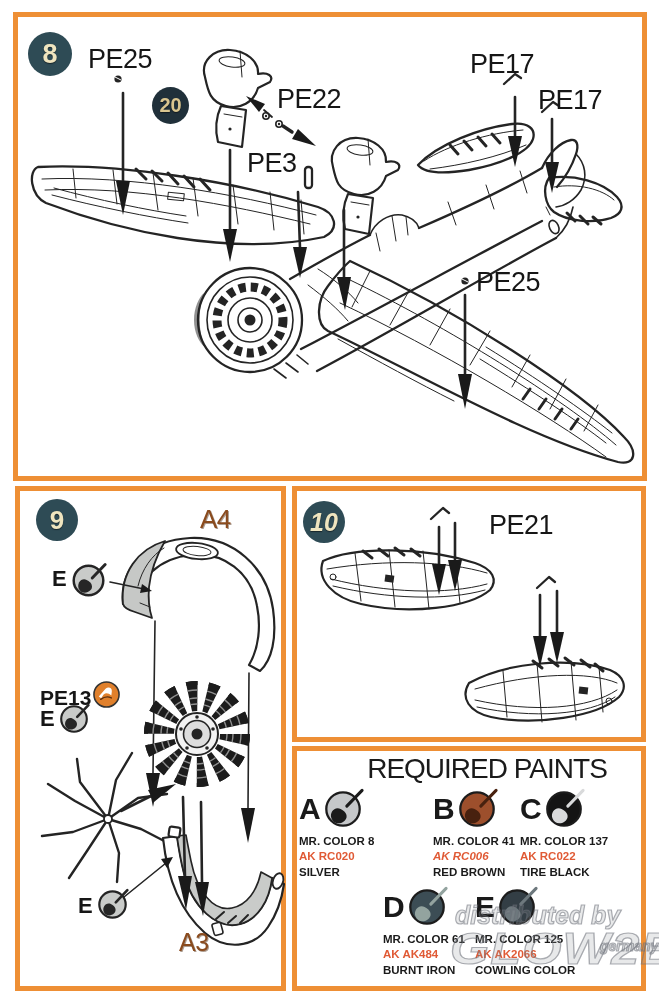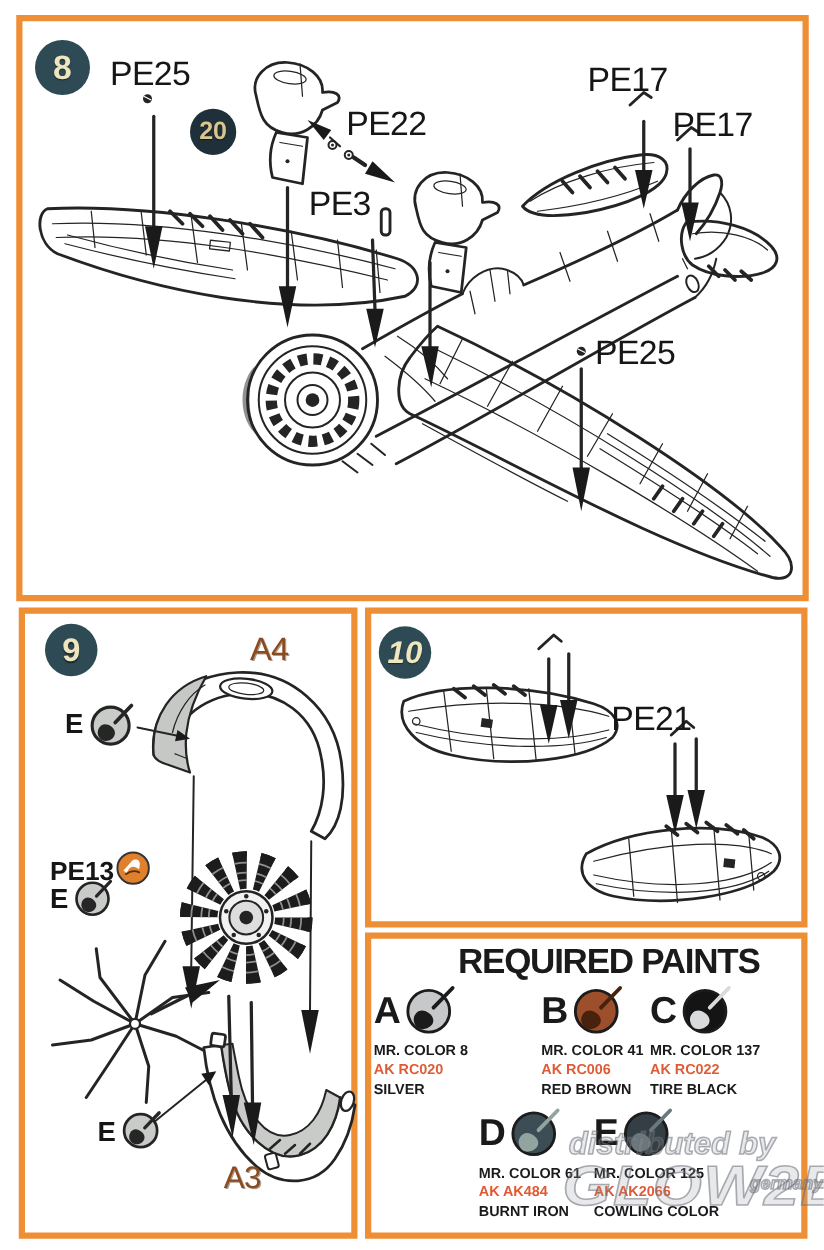--- a/index.html
+++ b/index.html
@@ -16,21 +16,21 @@
   .ln { stroke:#242424; fill:none; stroke-width:1.6; stroke-linecap:round; stroke-linejoin:round; }
   .thin { stroke-width:1; }
   .thick { stroke-width:2.3; }
   .hatch { stroke-width:3; }
   .arrow-line { stroke-width:2.6; }
   .ah { fill:#1a1a1a; stroke:none; }
   .lnp { stroke:#242424; stroke-width:2.2; stroke-linejoin:round; }
   
   #paints-content { position:absolute; left:297px; top:751px; width:344px; height:235px; }
   .paints-title { position:absolute; top:2px; left:0; width:100%; text-align:center;
-      font-size:28px; font-weight:bold; color:#1a1a1a; letter-spacing:-1px;padding-left:36px; }
+      font-size:28px; font-weight:normal; color:#1a1a1a; letter-spacing:-1px;padding-left:36px; }
   .paint-col { position:absolute; width:120px; }
   .paint-head { display:flex; align-items:center; height:44px; }
   .paint-letter { font-size:30px; font-weight:bold; color:#1a1a1a; margin-right:1px; }
   .paint-name, .paint-finish { font-size:11.5px; font-weight:bold; color:#1a1a1a; margin-top:3.5px; white-space:nowrap; }
   .paint-ak { font-size:11.5px; font-weight:bold; margin-top:3.5px; white-space:nowrap; }
   .paint-circle { position:relative; width:42px; height:42px; }
   
   .wm { position:absolute; font-weight:bold; font-style:italic; z-index:30; pointer-events:none;
       color:rgba(150,155,160,0.22); -webkit-text-stroke:1.2px rgba(105,110,118,0.55); }
   #wm-line1 { left:455px; top:901px; font-size:25px; }
@@ -294,21 +294,21 @@
     <path class="ln arrow-line" d="M243,104 L243,146"></path>
       <polygon class="ah" points="243,176 236,145 250,145"></polygon>
     <path class="ln arrow-line" d="M260,100 L260,142"></path>
       <polygon class="ah" points="260,172 253,141 267,141"></polygon>
   </g>
 </svg>
 
 <div class="badge" style="left: 303px; top: 501px; width: 42px; height: 42px; font-size: 25px; background-color: rgb(46, 75, 85); color: rgb(239, 229, 191); font-style: italic;">
   <span>10</span>
 </div>
-<div class="pe-label" style="left:489px; top:560px;">PE21</div>
+<div class="pe-label" style="left:489px; top:510px;">PE21</div>
 
 <div id="paints-content">
   <div class="paints-title">REQUIRED PAINTS</div>
 
   <div class="paint-col" style="left:2px; top:36px;">
     <div class="paint-head">
       <span class="paint-letter">A</span>
       <svg class="paint-circle" viewBox="0 0 44 44" style="position:relative;">
         <circle cx="22" cy="22" r="17.5" stroke="#1c1c1c" stroke-width="2.4" style="fill: rgb(198, 200, 202);"></circle>
         <line x1="26" y1="19" x2="42" y2="2.5" stroke-width="3.2" stroke-linecap="round" style="stroke: rgb(27, 27, 27);"></line>
@@ -323,21 +323,21 @@
   <div class="paint-col" style="left:136px; top:36px;">
     <div class="paint-head">
       <span class="paint-letter">B</span>
       <svg class="paint-circle" viewBox="0 0 44 44" style="position:relative;">
         <circle cx="22" cy="22" r="17.5" stroke="#1c1c1c" stroke-width="2.4" style="fill: rgb(157, 79, 44);"></circle>
         <line x1="26" y1="19" x2="42" y2="2.5" stroke-width="3.2" stroke-linecap="round" style="stroke: rgb(72, 33, 15);"></line>
         <path d="M10,32 C7.5,26 13,19 19.5,22 C26,25 27.5,30.5 24,34 C19.5,38.5 12,38 10,32 Z" style="fill: rgb(72, 33, 15);"></path>
       </svg>
     </div>
     <div class="paint-name">MR. COLOR 41</div>
-    <div class="paint-ak" style="color: rgb(224, 90, 53);">AK RC006</div>
+    <div class="paint-ak" style="color: rgb(224, 90, 53); font-style: italic;">AK RC006</div>
     <div class="paint-finish">RED BROWN</div>
   </div>
 
   <div class="paint-col" style="left:223px; top:36px;">
     <div class="paint-head">
       <span class="paint-letter">C</span>
       <svg class="paint-circle" viewBox="0 0 44 44" style="position:relative;">
         <circle cx="22" cy="22" r="17.5" stroke="#1c1c1c" stroke-width="2.4" style="fill: rgb(20, 20, 20);"></circle>
         <line x1="26" y1="19" x2="42" y2="2.5" stroke-width="3.2" stroke-linecap="round" style="stroke: rgb(217, 218, 219);"></line>
         <path d="M10,32 C7.5,26 13,19 19.5,22 C26,25 27.5,30.5 24,34 C19.5,38.5 12,38 10,32 Z" style="fill: rgb(217, 218, 219);"></path>

